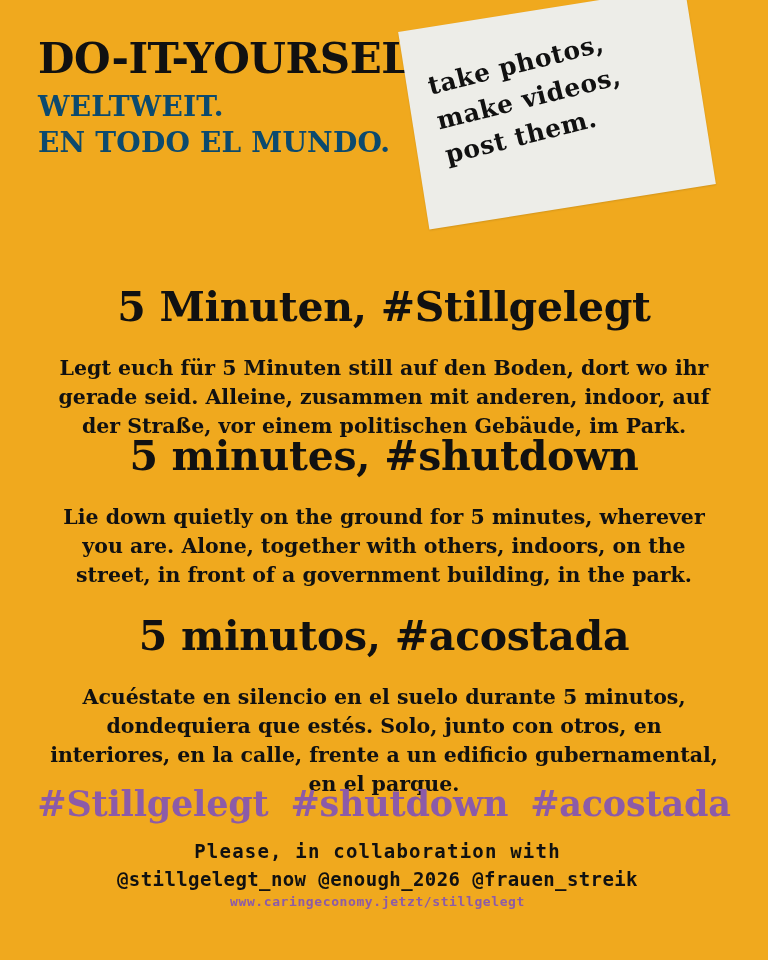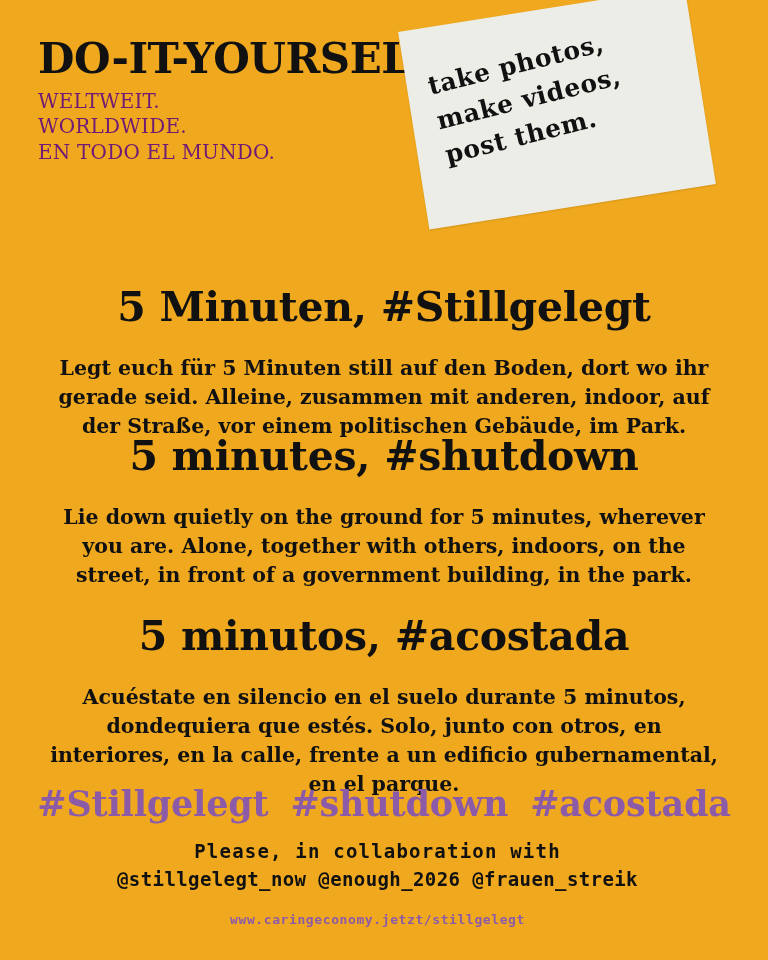--- a/index.html
+++ b/index.html
@@ -34,24 +34,24 @@
     font-family: "DejaVu Serif", serif;
     font-weight: bold;
     font-size: 42px;
     letter-spacing: -0.5px;
     line-height: 1.02;
     color: #111;
     margin: 0 0 8px 0;
   }
   .header-sub {
     font-family: "DejaVu Serif", serif;
-    font-weight: normal;
-    font-size: 20px;
+    font-weight: bold;
+    font-size: 28px;
     line-height: 1.28;
-    color: #701a75;
+    color: #0c4a6e;
     letter-spacing: 0.2px;
   }
 
   
   .sticker {
     position: absolute;
     top: 8px;
     left: 412px;
     width: 290px;
     height: 200px;
@@ -138,38 +138,37 @@
     margin-bottom: 6px;
   }
   .footer-line2 {
     font-family: "DejaVu Sans Mono", monospace;
     font-weight: bold;
     font-size: 19px;
     color: #111;
     letter-spacing: 0.4px;
   }
   .footer-url {
-    margin-top: 22px;
+    margin-top: 4px;
     font-family: "DejaVu Sans Mono", monospace;
     font-weight: bold;
     font-size: 13px;
     color: #8C5BA8;
     letter-spacing: 0.6px;
   }
 </style>
 </head>
 <body>
 
 <div class="poster">
 
   <div class="header">
     <div class="header-title">DO-IT-YOURSELF</div>
     <div class="header-sub">
       <div>WELTWEIT.</div>
-      <div>WORLDWIDE.</div>
       <div>EN TODO EL MUNDO.</div>
     </div>
   </div>
 
   <div class="sticker">
     <div class="sticker-inner">
       <div class="sticker-line">take photos,</div>
       <div class="sticker-line">make videos,</div>
       <div class="sticker-line">post them.</div>
     </div>

